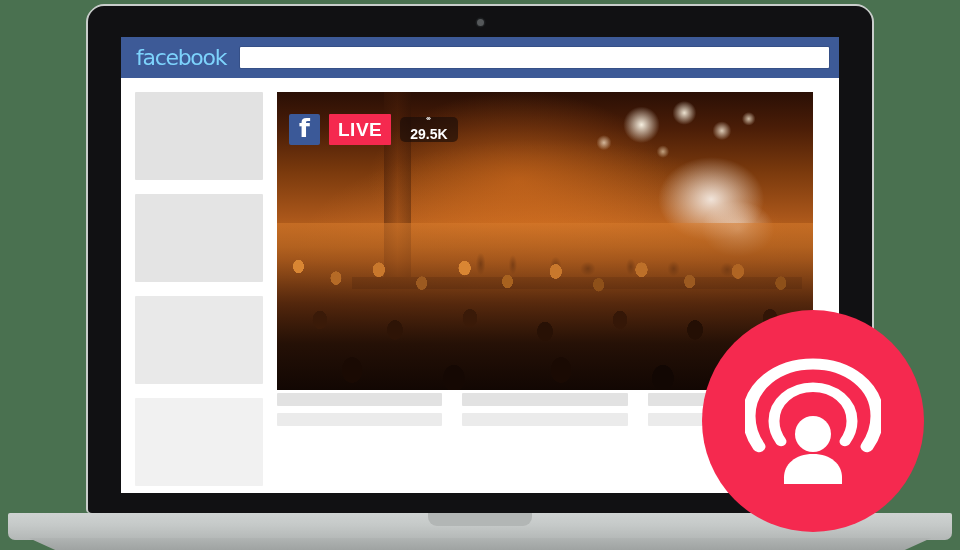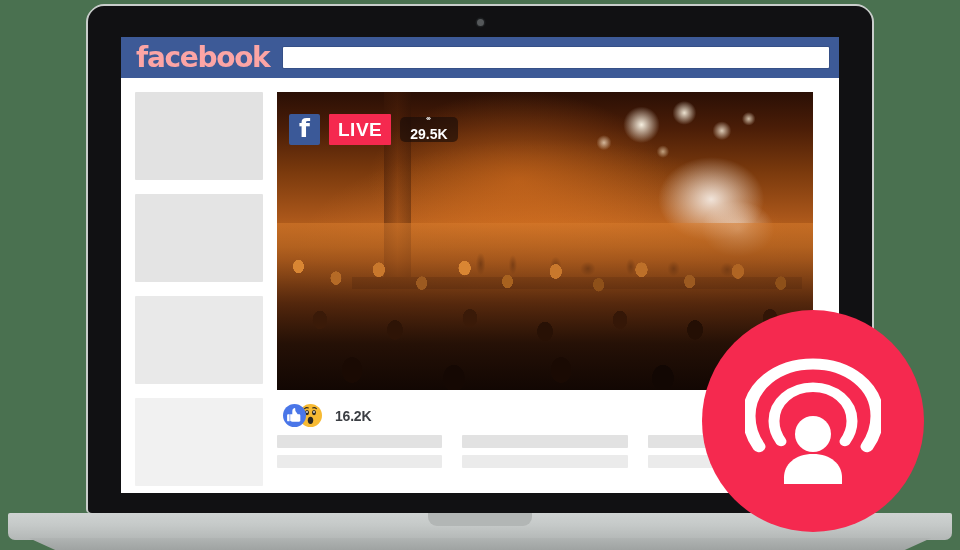--- a/index.html
+++ b/index.html
@@ -91,23 +91,23 @@
   
   .fb-header {
     height: 41px;
     background: #3d5a97;
     display: flex;
     align-items: center;
     padding: 0 10px 0 15px;
     gap: 14px;
   }
   .fb-logo {
-    color: #fca5a5;
-    font-size: 28px;
-    font-weight: bold;
+    color: #7dd3fc;
+    font-size: 22px;
+    font-weight: normal;
     letter-spacing: -1.3px;
     line-height: 1;
     font-family: "DejaVu Sans", sans-serif;
     white-space: nowrap;
   }
   .fb-search {
     flex: 1;
     height: 21px;
     background: #ffffff;
     border: 0;
@@ -411,40 +411,20 @@
               <div class="view-pill">
                 <svg class="eye-icon" width="17" height="11" viewBox="0 0 17 11">
                   <path d="M8.5 0C4.6 0 1.3 2.3 0 5.5 1.3 8.7 4.6 11 8.5 11S15.7 8.7 17 5.5C15.7 2.3 12.4 0 8.5 0zm0 9.2a3.7 3.7 0 1 1 0-7.4 3.7 3.7 0 0 1 0 7.4z" fill="#fff"></path>
                   <circle cx="8.5" cy="5.5" r="2.1" fill="#fff"></circle>
                 </svg>
                 <span>29.5K</span>
               </div>
             </div>
           </div>
 
-          <div class="reactions">
-            <div class="react-stack">
-              <div class="react like">
-                <svg width="23" height="23" viewBox="0 0 23 23">
-                  <path d="M7.2 10.2h2.1V7.4c0-1.9 1-2.9 2.2-3.3.4-.1.7.1.7.5l.2 2.4 2.3 3.2h1.4c.7 0 1.2.5 1.2 1.2v5.2c0 .7-.5 1.2-1.2 1.2H9.3c-.6 0-1-.2-1.4-.5l-.7-.6v-6.5zM5 10.3h1.6v7H5c-.5 0-.9-.4-.9-.9v-5.2c0-.5.4-.9.9-.9z" fill="#fff"></path>
-                </svg>
-              </div>
-              <div class="react wow">
-                <svg width="23" height="23" viewBox="0 0 23 23">
-                  <ellipse cx="8" cy="8.6" rx="2" ry="2.6" fill="#2b2620"></ellipse>
-                  <ellipse cx="8" cy="7.9" rx="0.8" ry="1" fill="#fff"></ellipse>
-                  <ellipse cx="15" cy="8.6" rx="2" ry="2.6" fill="#2b2620"></ellipse>
-                  <ellipse cx="15" cy="7.9" rx="0.8" ry="1" fill="#fff"></ellipse>
-                  <ellipse cx="11.5" cy="16.3" rx="2.7" ry="3.6" fill="#2b2620"></ellipse>
-                  <path d="M5.6 4.6c1.1-1 2.6-1.2 3.8-.7M17.4 4.6c-1.1-1-2.6-1.2-3.8-.7" stroke="#2b2620" stroke-width="1.1" fill="none" stroke-linecap="round"></path>
-                </svg>
-              </div>
-            </div>
-            <div class="react-count">16.2K</div>
-          </div>
 
           <div class="bars">
             <div class="bar-row first">
               <div class="bar"></div>
               <div class="bar"></div>
               <div class="bar"></div>
             </div>
             <div class="bar-row second">
               <div class="bar"></div>
               <div class="bar"></div>

